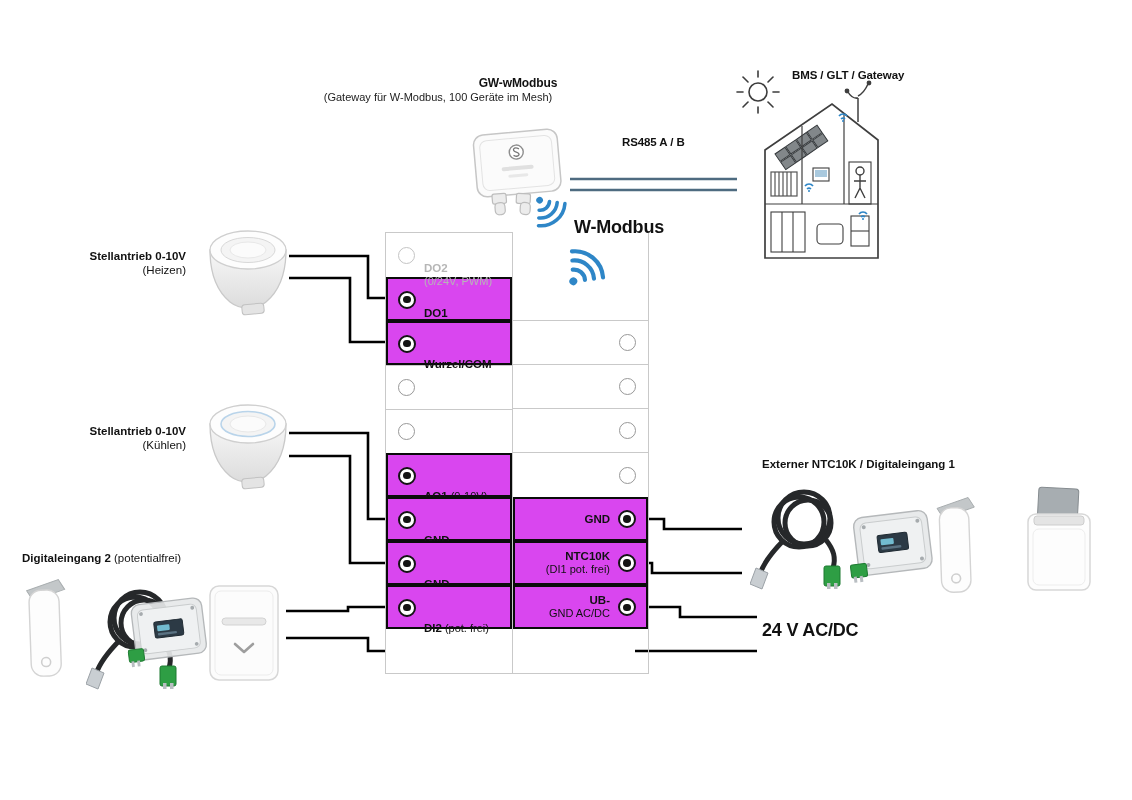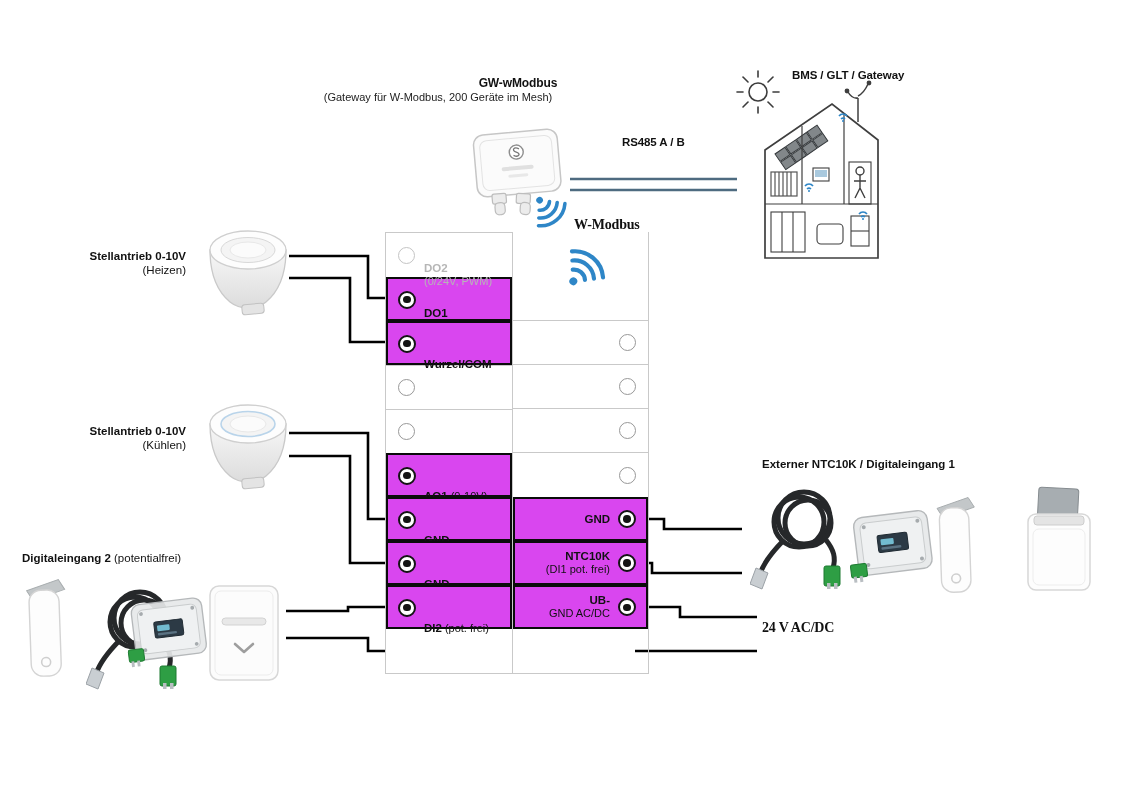--- a/index.html
+++ b/index.html
@@ -6,21 +6,21 @@
   html,body { background:#fff; }
   body { width:1132px; height:800px; font-family:"Liberation Sans", sans-serif; color:#111; }
   #stage { position:relative; width:1132px; height:800px; overflow:hidden; background:#fff; }
   .abs { position:absolute; }
   svg { display:block; }
 
   
   .ttl  { font-weight:bold; font-size:12px; letter-spacing:-0.1px; }
   .sub  { font-size:11px; color:#222; }
   .b11  { font-weight:bold; font-size:11.5px; letter-spacing:-0.1px; }
-  .big  { font-weight:bold; font-size:14px; letter-spacing:-0.2px;font-family:Liberation Serif, serif; }
+  .big  { font-weight:bold; font-size:18px; letter-spacing:-0.2px; }
   .side { position:absolute; font-size:11.5px; line-height:14px; }
   .side .t { font-weight:bold; display:block; }
   .side .s { display:block; }
   .nowrap { white-space:nowrap; }
 
   
   #terminal-table { left:385px; top:232px; width:264px; height:442px; z-index:2; }
   .col { position:absolute; top:0; bottom:0; display:grid; grid-template-rows:repeat(10,1fr); }
   .col-left  { left:0; width:128px; border:1px solid #c9c9c9; background:#fff; }
   .col-right { left:128px; right:0; border-right:1px solid #c9c9c9; border-bottom:1px solid #c9c9c9; }
@@ -70,21 +70,21 @@
       <polyline points="635,607 680,607 680,617 757,617"></polyline>
       <polyline points="635,651 757,651"></polyline>
     </g>
     <g fill="none" stroke="#4e6b80" stroke-width="2.6">
       <line x1="570" y1="179" x2="737" y2="179"></line>
       <line x1="570" y1="190" x2="737" y2="190"></line>
     </g>
   </svg>
 
   <div class="toplabel ttl" style="left:428px;top:76px;width:180px;text-align:center">GW-wModbus</div>
-  <div class="toplabel sub" style="left:307px;top:91px;width:262px;text-align:center">(Gateway für W-Modbus, 200 Geräte im Mesh)</div>
+  <div class="toplabel sub" style="left:307px;top:91px;width:262px;text-align:center">(Gateway für W-Modbus, 100 Geräte im Mesh)</div>
   <div class="toplabel b11" style="left:622px;top:136px">RS485 A / B</div>
   <div class="toplabel b11" style="left:792px;top:69px">BMS / GLT / Gateway</div>
   <div class="toplabel big" style="left:574px;top:217px">W-Modbus</div>
 
   <div class="device" style="left:462px;top:122px;width:112px;height:100px">
     <svg width="112" height="100" viewBox="0 0 112 100">
       <g transform="rotate(-5 56 50)">
         <rect x="14" y="10" width="84" height="62" rx="10" fill="#fbfbfb" stroke="#c6c6c6" stroke-width="1.5"></rect>
         <rect x="20" y="16" width="72" height="50" rx="7" fill="none" stroke="#e3e3e3"></rect>
         <circle cx="56" cy="30" r="7" fill="#fff" stroke="#8d8d8d" stroke-width="1.4"></circle>

